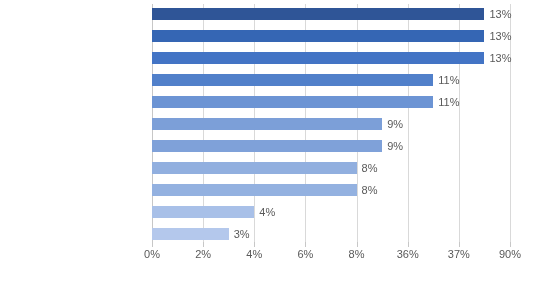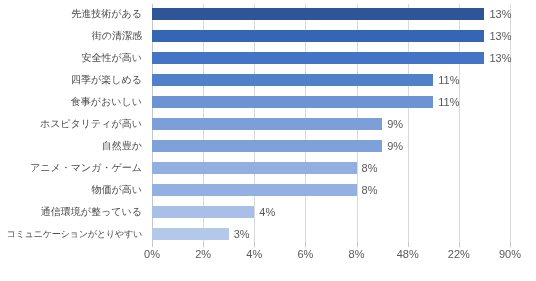--- a/index.html
+++ b/index.html
@@ -116,33 +116,20 @@
     color: #b0b0b0;
     letter-spacing: 0.1px;
     white-space: nowrap;
   }
 </style>
 </head>
 <body>
 
 <div id="chart-root">
 
-  <div class="cat-labels">
-      <div class="cat-label" style="top: 8px;">先進技術がある</div>
-      <div class="cat-label" style="top: 30px;">街の清潔感</div>
-      <div class="cat-label" style="top: 52px;">安全性が高い</div>
-      <div class="cat-label" style="top: 74px;">四季が楽しめる</div>
-      <div class="cat-label" style="top: 96px;">食事がおいしい</div>
-      <div class="cat-label" style="top: 118px;">ホスピタリティが高い</div>
-      <div class="cat-label" style="top: 140px;">自然豊か</div>
-      <div class="cat-label" style="top: 162px;">アニメ・マンガ・ゲーム</div>
-      <div class="cat-label" style="top: 184px;">物価が高い</div>
-      <div class="cat-label" style="top: 206px;">通信環境が整っている</div>
-      <div class="cat-label squeeze" style="top: 228px;">コミュニケーションがとりやすい</div>
-    </div>
 
   <div class="plot">
       <div class="axisline" style="left: 0px;"></div>
       <div class="gridline" style="left: 51.1429px;"></div>
       <div class="gridline" style="left: 102.286px;"></div>
       <div class="gridline" style="left: 153.429px;"></div>
       <div class="gridline" style="left: 204.571px;"></div>
       <div class="gridline" style="left: 255.714px;"></div>
       <div class="gridline" style="left: 306.857px;"></div>
       <div class="gridline" style="left: 358px;"></div>
@@ -174,22 +161,22 @@
       <div class="xtick" style="left: 0px;">0%</div>
       <div class="tickmark" style="left: 0px;"></div>
       <div class="xtick" style="left: 51.1429px;">2%</div>
       <div class="tickmark" style="left: 51.1429px;"></div>
       <div class="xtick" style="left: 102.286px;">4%</div>
       <div class="tickmark" style="left: 102.286px;"></div>
       <div class="xtick" style="left: 153.429px;">6%</div>
       <div class="tickmark" style="left: 153.429px;"></div>
       <div class="xtick" style="left: 204.571px;">8%</div>
       <div class="tickmark" style="left: 204.571px;"></div>
-      <div class="xtick" style="left: 255.714px;">48%</div>
+      <div class="xtick" style="left: 255.714px;">36%</div>
       <div class="tickmark" style="left: 255.714px;"></div>
-      <div class="xtick" style="left: 306.857px;">22%</div>
+      <div class="xtick" style="left: 306.857px;">37%</div>
       <div class="tickmark" style="left: 306.857px;"></div>
       <div class="xtick" style="left: 358px;">90%</div>
       <div class="tickmark" style="left: 358px;"></div>
     </div>
 
 
 </div>
 
 </body></html>

